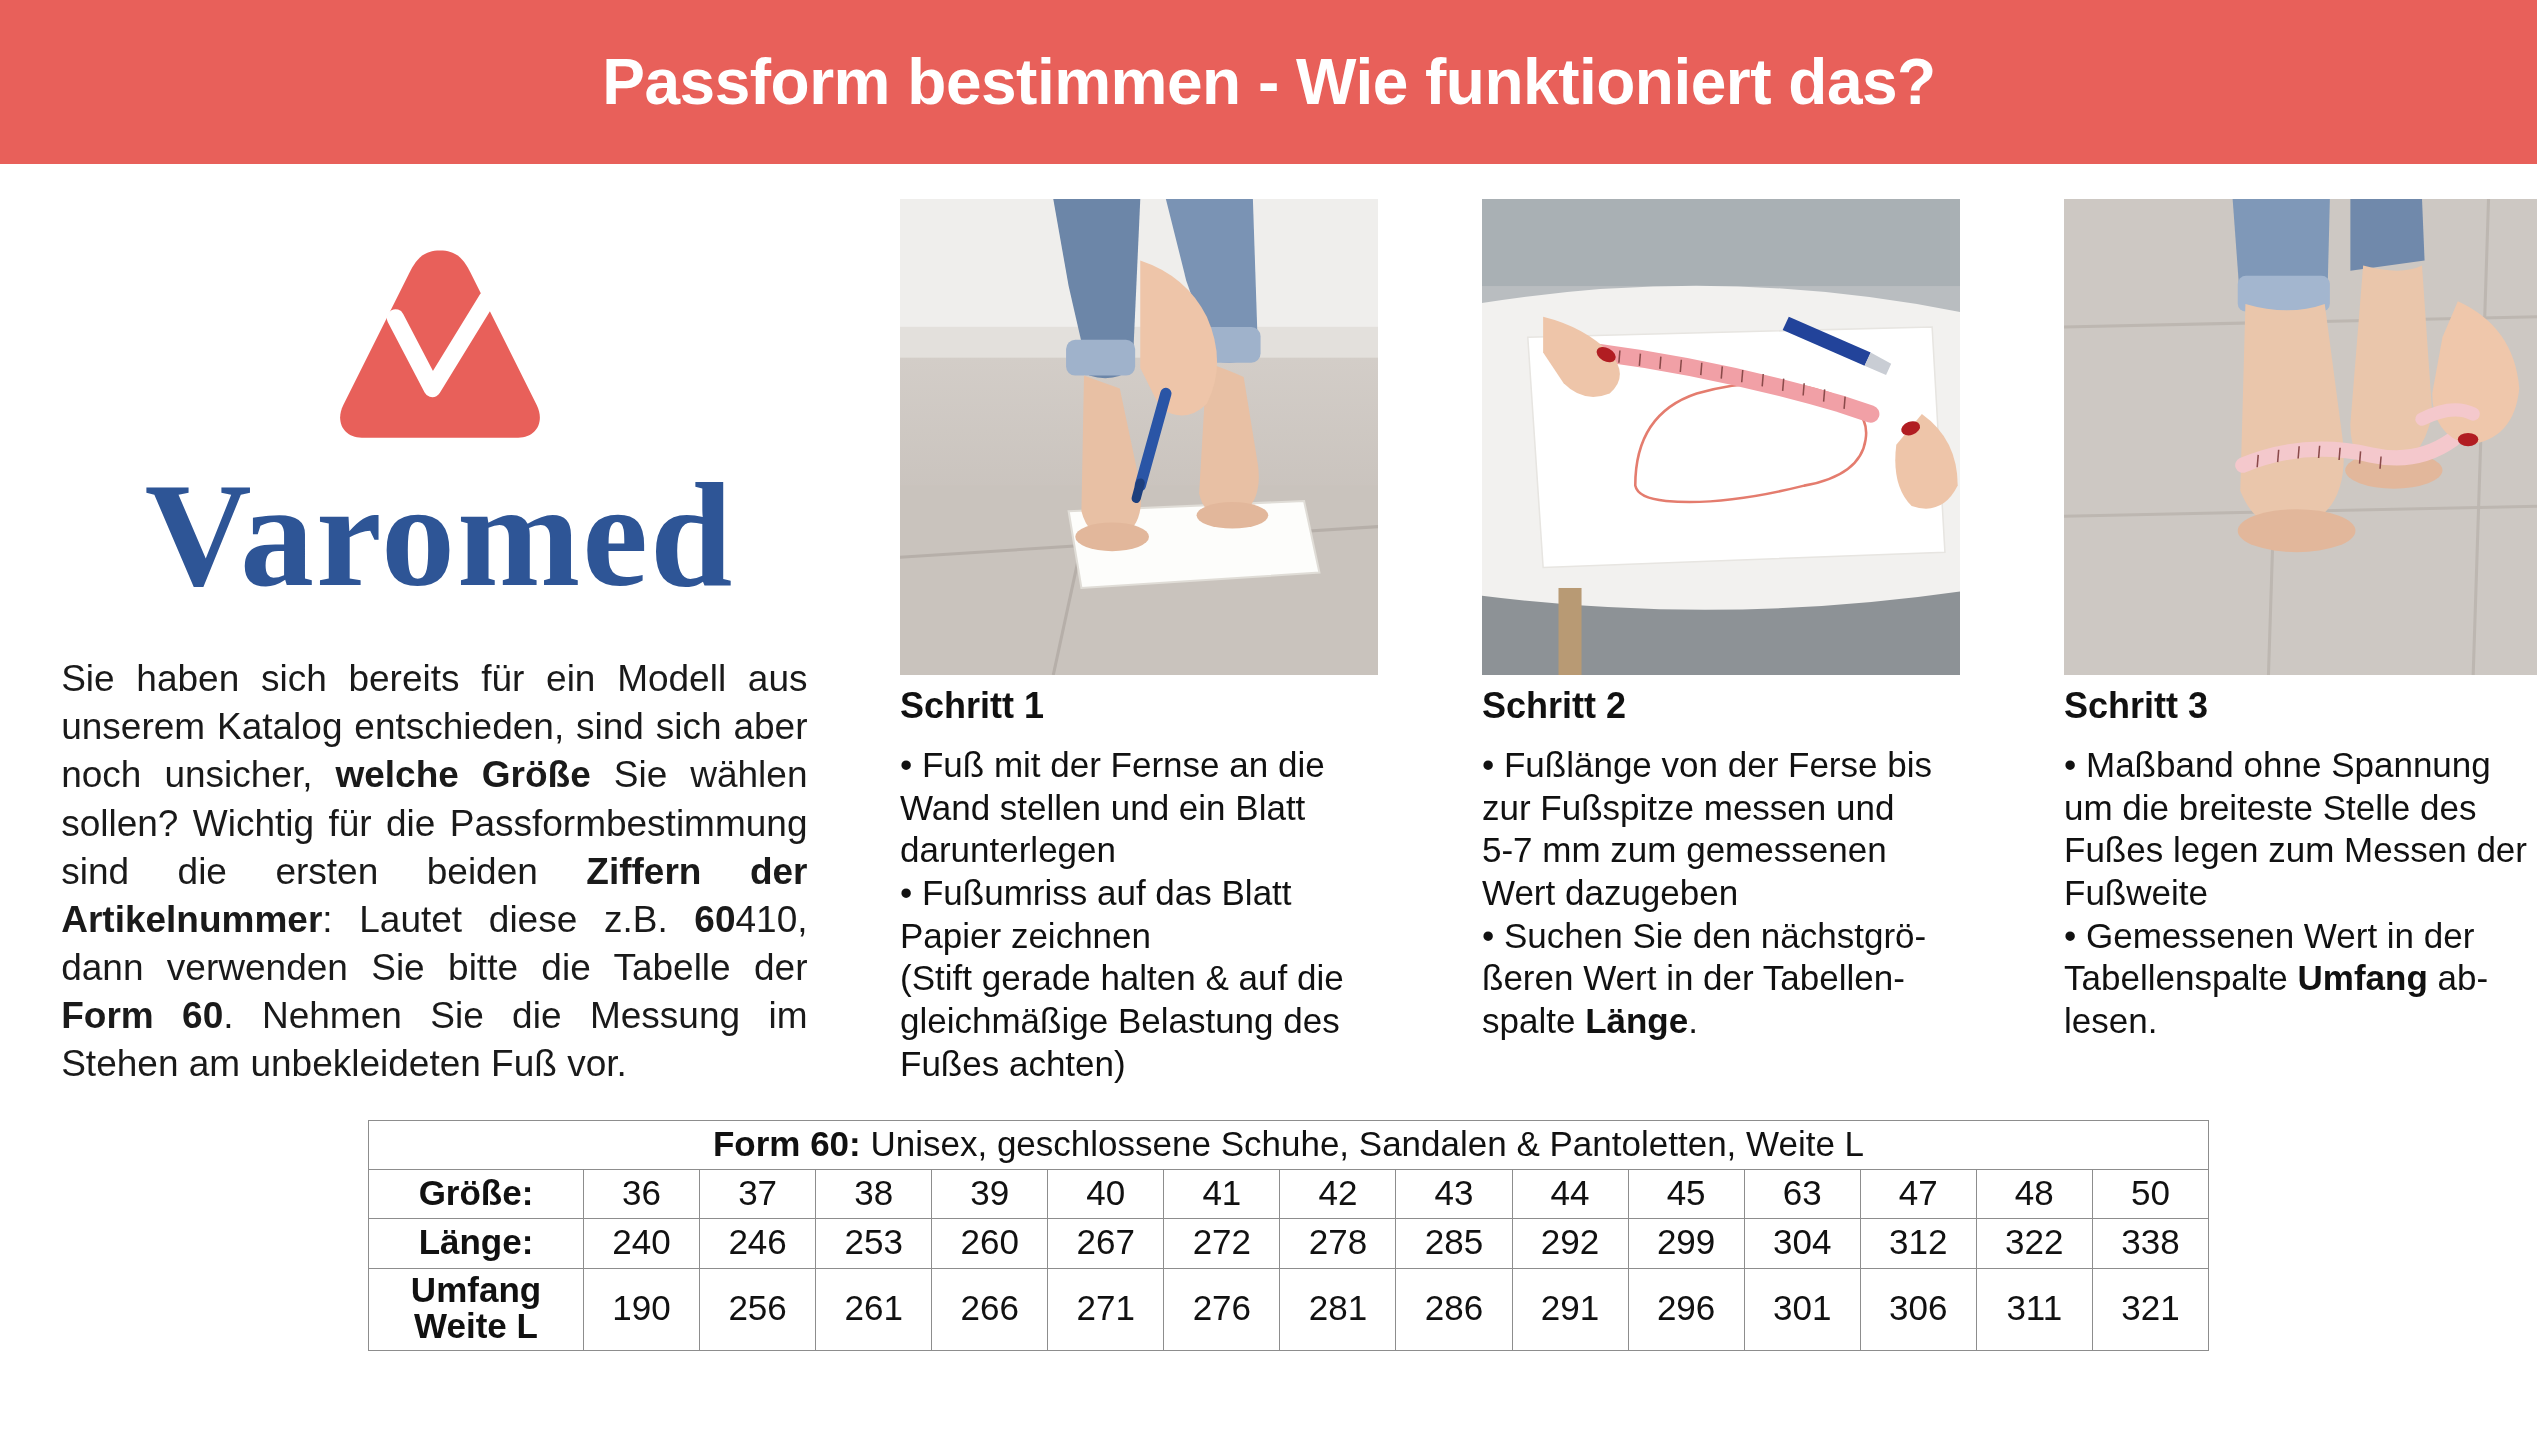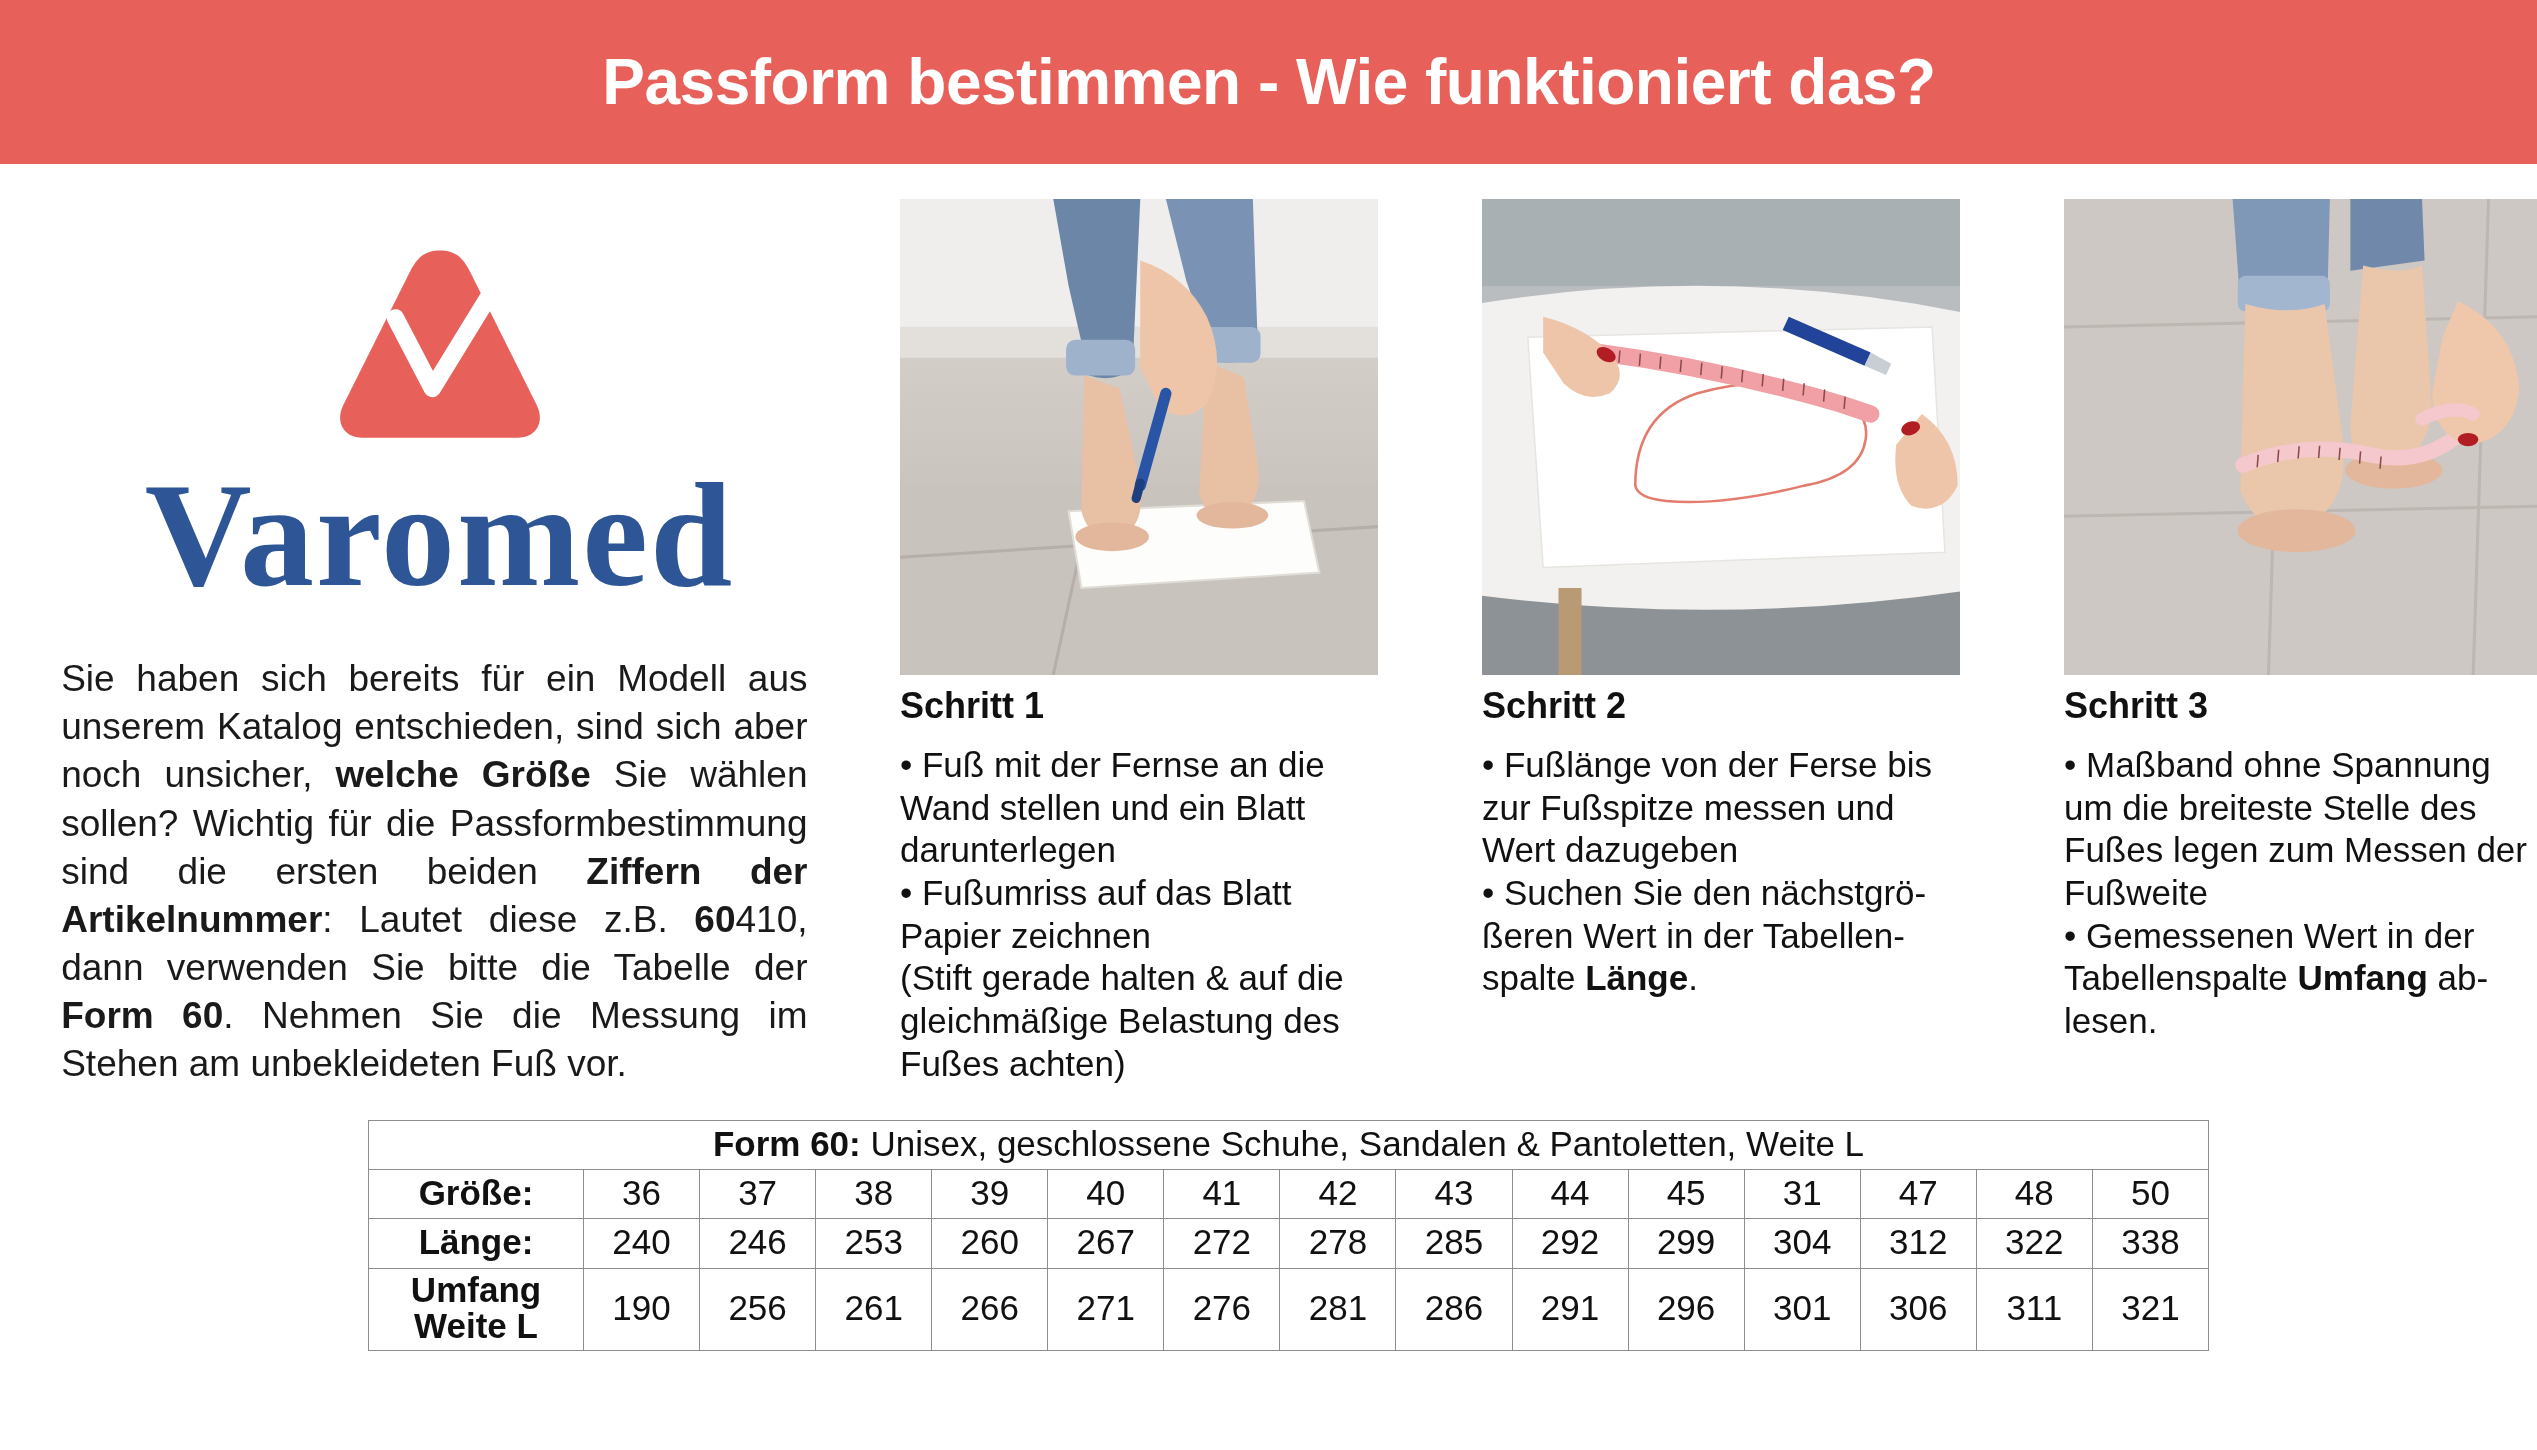--- a/index.html
+++ b/index.html
@@ -264,20 +264,21 @@
           <path d="M120 230 Q200 250 250 300 Q290 345 250 380 Q200 400 160 360 L120 300 Z" fill="#eec5a9"></path>
           <ellipse cx="243" cy="304" rx="20" ry="13" fill="#b11d22" transform="rotate(28 243 304)"></ellipse>
           <path d="M860 420 Q930 470 930 560 Q900 620 840 600 Q800 560 810 480 Z" fill="#eec5a9"></path>
           <ellipse cx="838" cy="448" rx="19" ry="13" fill="#b11d22" transform="rotate(-20 838 448)"></ellipse>
         </svg>
       </div>
       <div class="step-title">Schritt 2</div>
       <div class="step-body">
         <span class="step-line">•  Fußlänge von der Ferse bis</span>
         <span class="step-line">zur Fußspitze messen und</span>
+        <span class="step-line">5-7 mm zum gemessenen</span>
         <span class="step-line">Wert dazugeben</span>
         <span class="step-line">•  Suchen Sie den nächstgrö-</span>
         <span class="step-line">ßeren Wert in der Tabellen-</span>
         <span class="step-line">spalte <b>Länge</b>.</span>
       </div>
     </div>
 
     <div class="step">
       <div class="step-photo">
         <svg viewBox="0 0 935 930" preserveAspectRatio="xMidYMid slice">
@@ -355,21 +356,21 @@
           <td>36</td>
           <td>37</td>
           <td>38</td>
           <td>39</td>
           <td>40</td>
           <td>41</td>
           <td>42</td>
           <td>43</td>
           <td>44</td>
           <td>45</td>
-          <td>31</td>
+          <td>63</td>
           <td>47</td>
           <td>48</td>
           <td>50</td>
         </tr>
         <tr>
           <td class="label-cell lab-bold">Länge:</td>
           <td>240</td>
           <td>246</td>
           <td>253</td>
           <td>260</td>

